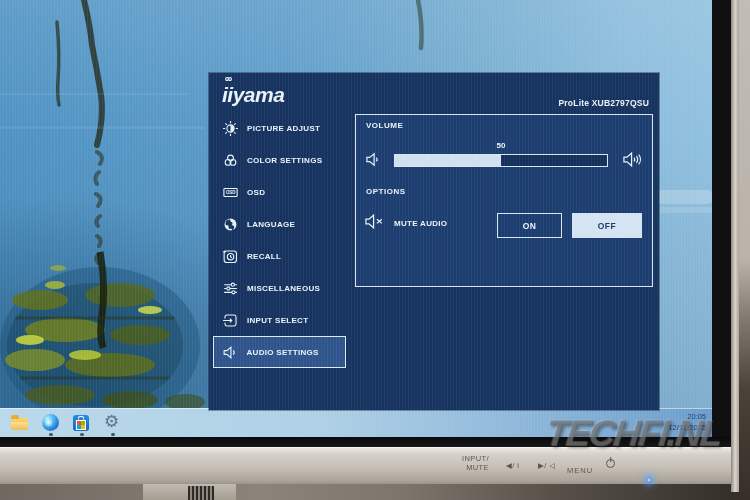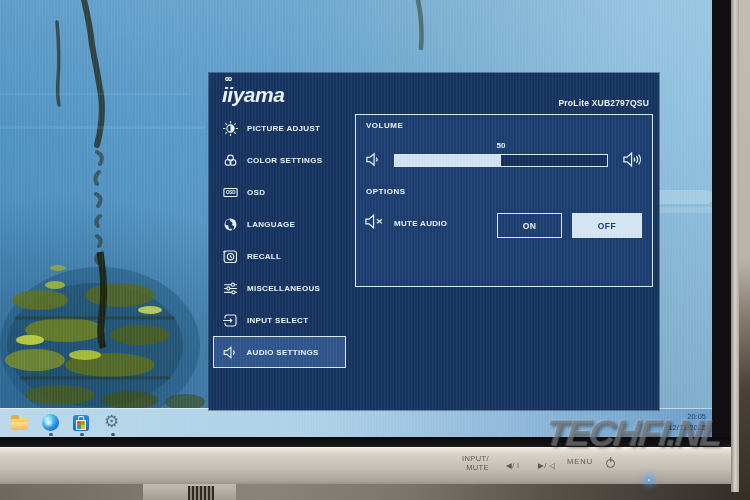--- a/index.html
+++ b/index.html
@@ -87,21 +87,21 @@
   .black-right{position:absolute;left:712px;top:0;width:21px;height:449px;z-index:5;background:#101013;}
   .black-bottom{position:absolute;left:0;top:437px;width:733px;height:12px;z-index:5;
     background:linear-gradient(180deg,#0a0a0c,#1b1b1d);}
   .bezel{position:absolute;left:0;top:447px;width:739px;height:37px;z-index:6;
     background:linear-gradient(180deg,#ece8e1 0%,#d5d0c8 18%,#c5bfb6 55%,#aba59b 90%,#9a948a 100%);
     border-top:1px solid #f6f3ed;box-sizing:border-box;}
   .b-label{position:absolute;color:#5c5852;font-size:7.5px;letter-spacing:.4px;}
   .b-inputexit{left:462px;top:7px;text-align:right;line-height:8.5px;}
   .b-left{left:506px;top:13px;}
   .b-right{left:538px;top:13px;}
-  .b-menu{left:567px;top:9px;letter-spacing:1px;}
+  .b-menu{left:567px;top:18px;letter-spacing:1px;}
   .b-power{position:absolute;left:606px;top:11px;width:9px;height:9px;
     border:1.2px solid #5c5852;border-radius:50%;box-sizing:border-box;}
   .b-power::after{content:'';position:absolute;left:50%;top:-3px;width:1.5px;height:5px;
     background:#5c5852;transform:translateX(-50%);}
   .led{position:absolute;left:646px;top:477px;width:6px;height:6px;border-radius:50%;z-index:9;
     background:radial-gradient(circle,#d4e9ff 0%,#4f9bf0 55%,rgba(79,155,240,0) 100%);
     box-shadow:0 0 7px 2px rgba(90,165,255,.85);}
   .under{position:absolute;left:0;top:484px;width:739px;height:16px;z-index:6;
     background:linear-gradient(90deg,#6e6860 0%,#8a847b 35%,#7b756c 55%,#57514a 75%,#332e28 100%);}
   .stand{position:absolute;left:143px;top:484px;width:93px;height:16px;z-index:7;

